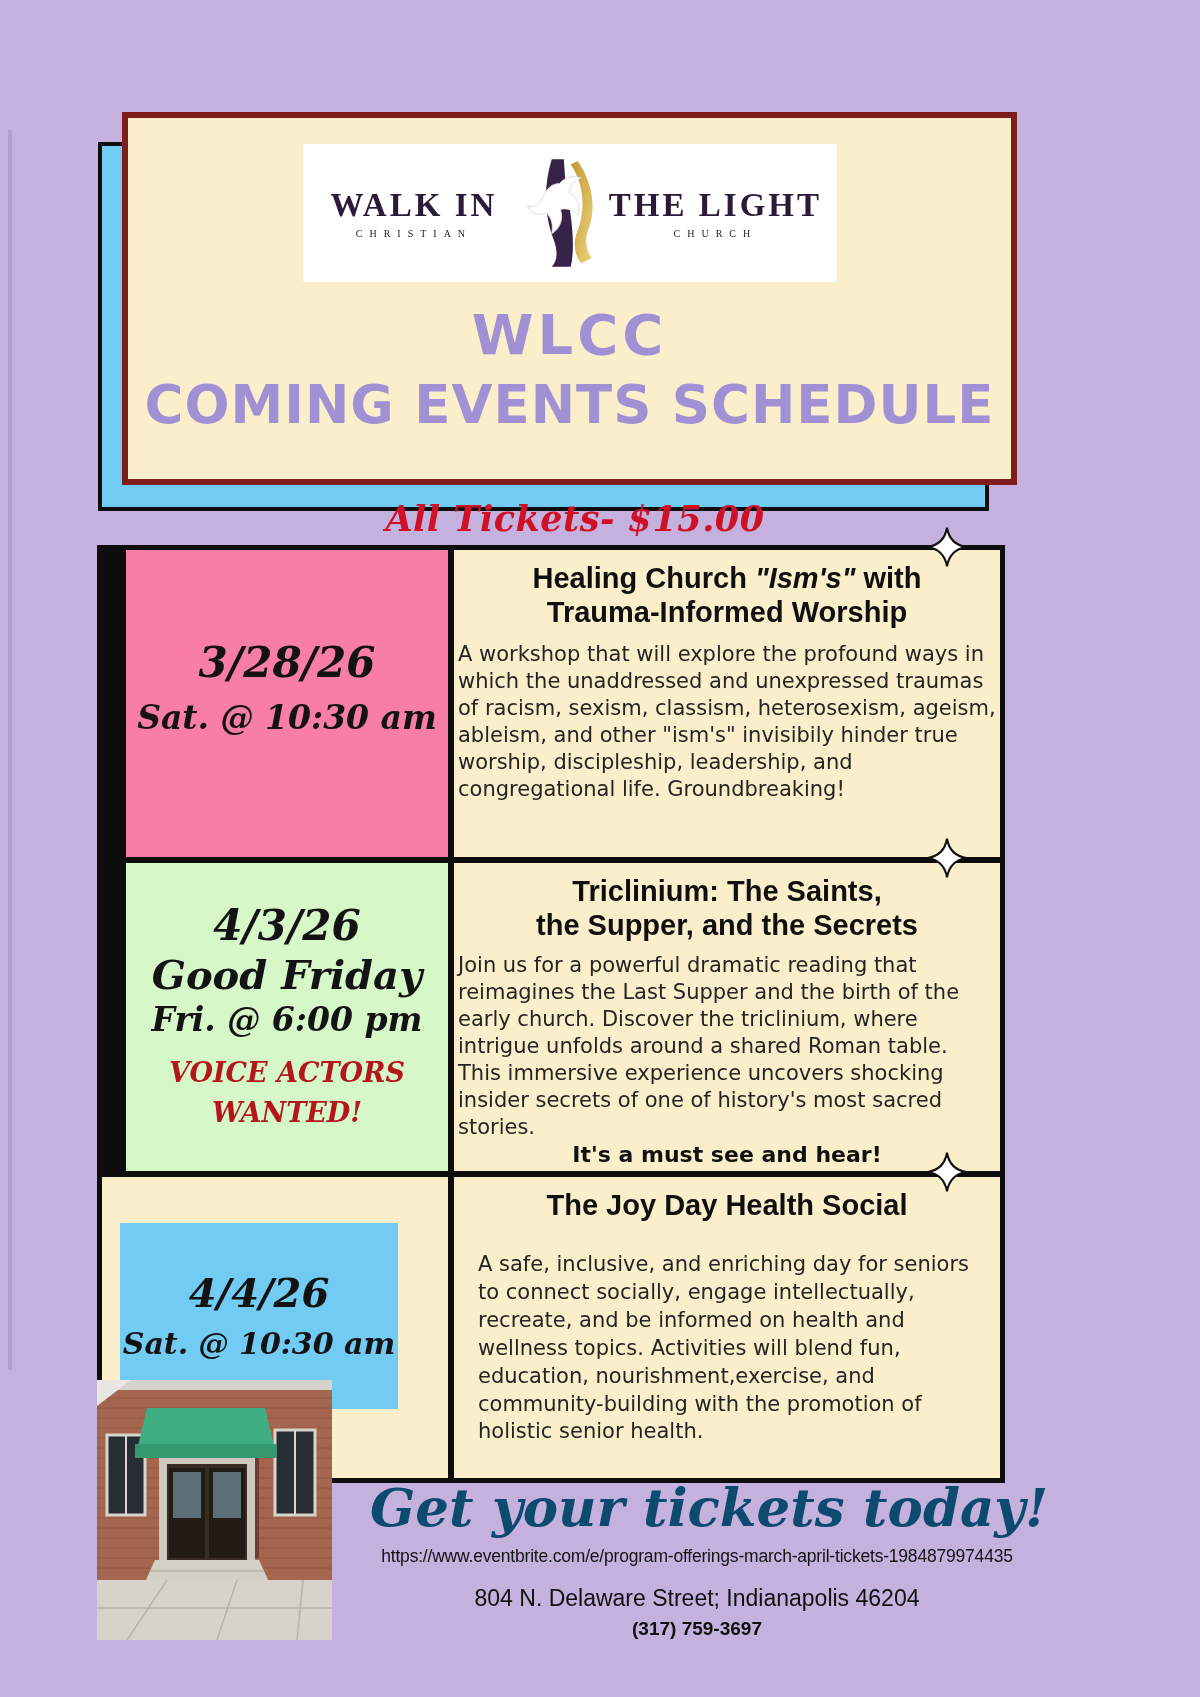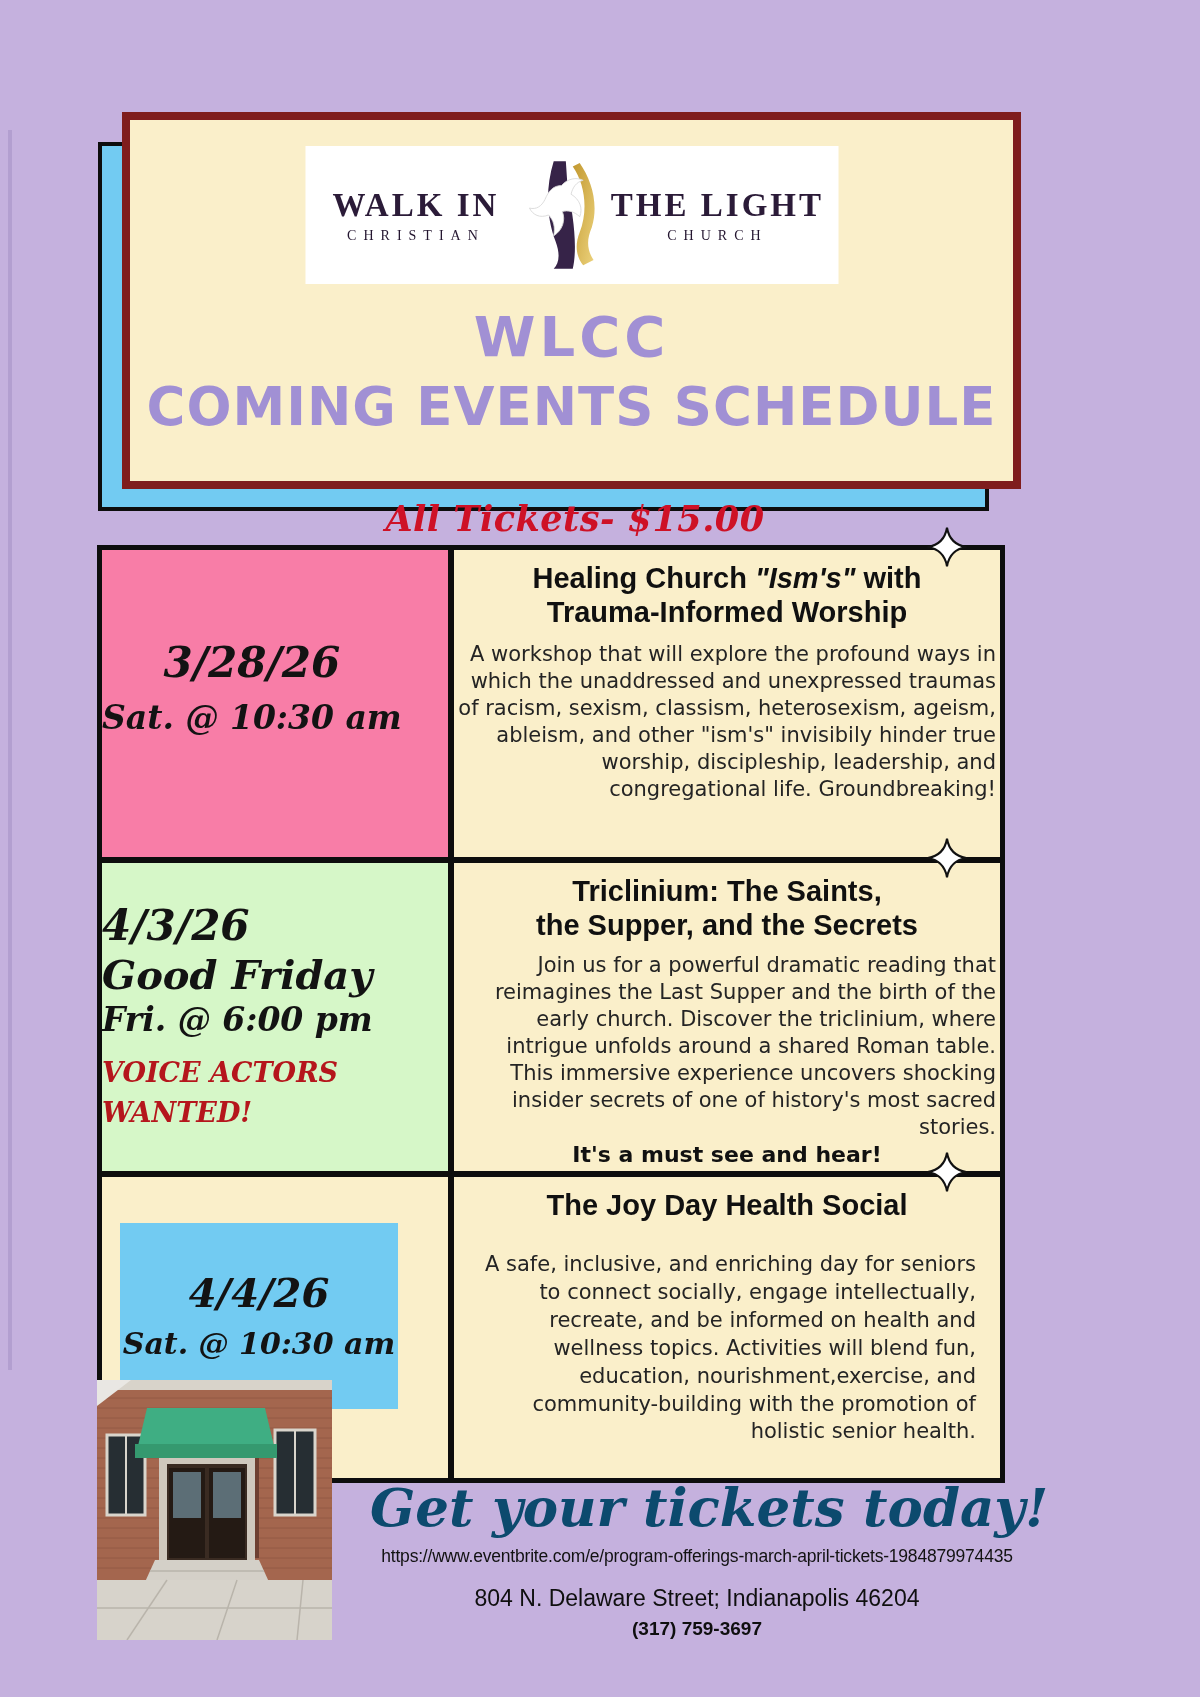--- a/index.html
+++ b/index.html
@@ -1,57 +1,57 @@
 <!DOCTYPE html>
 <html><head>
 <meta charset="utf-8">
 <style>
   html,body{margin:0;padding:0;}
   .flyer{position:relative;width:1200px;height:1697px;background:#c5b1de;overflow:hidden;
          font-family:"DejaVu Sans",sans-serif;color:#141414;}
   .abs{position:absolute;}
   
   .card-blue{left:98px;top:142px;width:883px;height:361px;background:#72cbf2;border:4px solid #0d0d0d;}
-  .card-cream{left:122px;top:112px;width:883px;height:361px;background:#faefca;border:8px solid #7f1d1d;box-sizing:content-box;}
+  .card-cream{left:122px;top:112px;width:883px;height:361px;background:#faefca;border:6px solid #7f1d1d;box-sizing:content-box;}
   .logo-box{position:absolute;left:50%;top:26px;transform:translateX(-50%);width:533px;height:138px;background:#ffffff;
             display:grid;grid-template-columns:1fr auto 1fr;align-items:center;padding:0 14px;box-sizing:border-box;}
   .logo-col{display:flex;flex-direction:column;align-items:center;gap:4px;}
   .logo-main{font-family:"Liberation Serif",serif;font-weight:600;font-size:33px;letter-spacing:3px;color:#2b1b38;white-space:nowrap;}
-  .logo-sub{font-family:"Liberation Serif",serif;font-size:14px;letter-spacing:7px;color:#241630;white-space:nowrap;}
+  .logo-sub{font-family:"Liberation Serif",serif;font-size:10px;letter-spacing:7px;color:#241630;white-space:nowrap;}
   .logo-graphic{margin:0 10px;}
   .title1{position:absolute;top:184px;left:0;width:100%;text-align:center;font-size:56px;font-weight:800;
           color:#a190d4;letter-spacing:4px;}
   .title2{position:absolute;top:256px;left:0;width:100%;text-align:center;font-size:53px;font-weight:800;
           color:#a190d4;letter-spacing:1px;white-space:nowrap;}
   
   .banner{left:97px;top:498px;width:956px;text-align:center;font-family:"DejaVu Serif",serif;font-style:italic;
           font-weight:700;font-size:35px;color:#ce1126;letter-spacing:0.5px;}
   
   .schedule{left:97px;top:545px;width:908px;height:938px;background:#0d0d0d;display:grid;
             grid-template-columns:346px 1fr;grid-template-rows:307px 308px 1fr;gap:6px;padding:5px;box-sizing:border-box;}
   .cell{overflow:hidden;position:relative;}
-  .date-cell{display:flex;flex-direction:column;align-items:flex-start;justify-content:center;text-align:center;}
+  .date-cell{display:flex;flex-direction:column;align-items:center;justify-content:center;text-align:center;margin-left:24px;}
   .pink{background:#f87da7;}
   .green{background:#d6f7c8;}
   .creamcell{background:#faefca;}
   .script{font-family:"DejaVu Serif",serif;font-style:italic;font-weight:700;color:#131313;}
   .date-big{font-size:42px;line-height:1.15;}
   .date-mid{font-size:40px;line-height:1.2;}
   .date-time{font-size:33px;line-height:1.3;}
   .note-red{font-family:"DejaVu Serif",serif;font-style:italic;font-weight:700;font-size:27px;color:#b5161c;line-height:1.45;}
   .shift-up{transform:translateY(-14px);display:flex;flex-direction:column;align-items:center;gap:10px;}
   .bluebox{position:absolute;left:18px;top:46px;width:278px;height:186px;background:#72cbf2;
            display:flex;flex-direction:column;align-items:center;justify-content:center;gap:8px;}
   .bluebox .date-big{font-size:40px;}
   .bluebox .date-time{font-size:30px;}
   .info-cell{padding:12px 4px 0;}
   .event-title{font-family:"Liberation Sans",sans-serif;font-weight:700;font-size:29px;line-height:1.17;
                text-align:center;color:#101010;}
   .ital{font-style:italic;}
-  .event-body{margin:11px auto 0;text-align:right;font-size:21px;line-height:1.29;color:#242424;max-width:560px;}
+  .event-body{margin:11px auto 0;text-align:left;font-size:21px;line-height:1.29;color:#242424;max-width:560px;}
   .body-narrow{max-width:498px;line-height:1.33;margin-top:28px;}
   .footer-line{font-family:"DejaVu Sans",sans-serif;font-weight:700;font-size:22px;text-align:center;color:#111;margin-top:1px;}
   
   .sparkle{position:absolute;width:42px;height:42px;}
   
   .cta{left:370px;top:1476px;width:640px;text-align:center;font-family:"DejaVu Serif",serif;font-style:italic;
        font-weight:800;font-size:53px;color:#0c4a6e;white-space:nowrap;}
   .url{left:340px;top:1546px;width:714px;text-align:center;font-family:"Liberation Sans",sans-serif;
        font-size:17.5px;letter-spacing:-0.2px;color:#121212;white-space:nowrap;}
   .address{left:340px;top:1585px;width:714px;text-align:center;font-family:"Liberation Sans",sans-serif;

